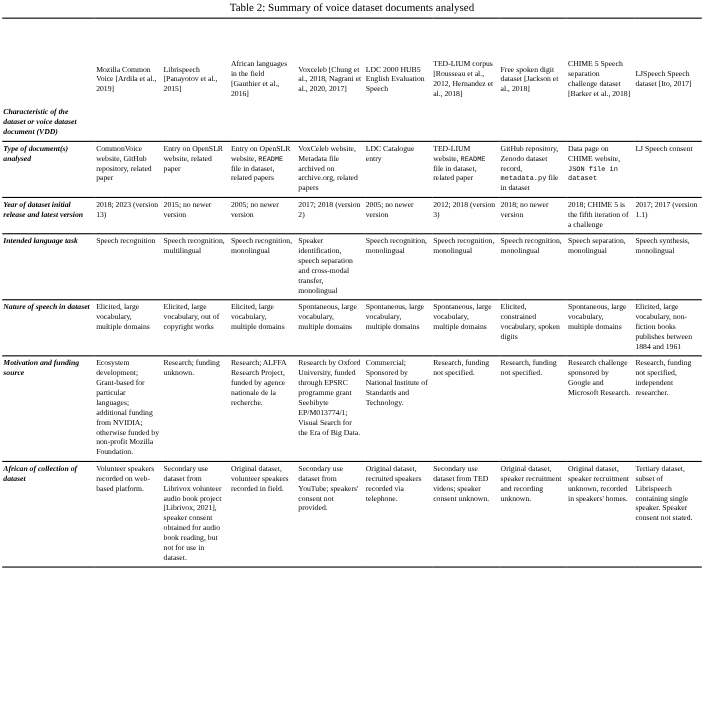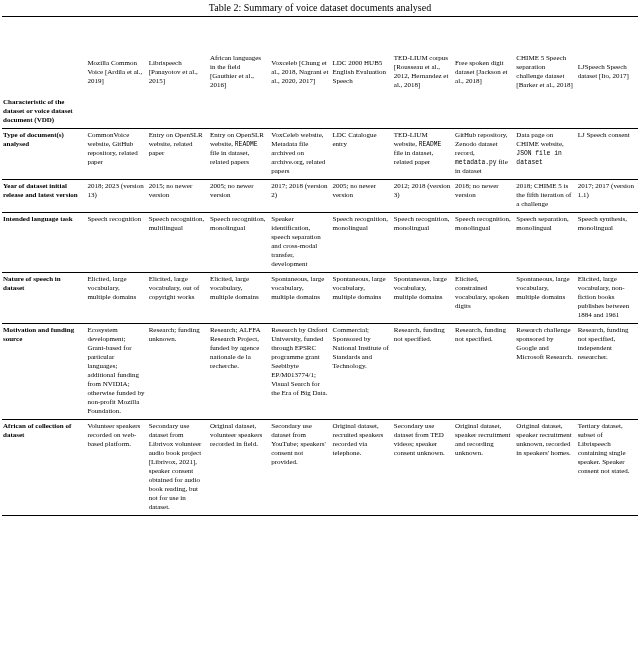--- a/index.html
+++ b/index.html
@@ -30,22 +30,22 @@
     line-height: 9px;
     font-weight: normal;
     text-align: left;
     vertical-align: top;
     padding: 2px 3px 3px 1px;
     word-wrap: break-word;
     overflow-wrap: break-word;
   }
   .vdd thead tr { height: 112px; }
   .vdd thead th { vertical-align: middle; }
-  .vdd thead th.corner { vertical-align: bottom; font-weight: bold; }
-  .vdd tbody th.rowh { font-weight: bold; }
+  .vdd thead th.corner { vertical-align: bottom; font-weight: bold; font-style: italic; }
+  .vdd tbody th.rowh { font-weight: bold; font-style: italic; }
   .vdd tr { border-bottom: 1px solid #000; }
   code.tt {
     font-family: "Liberation Mono", monospace;
     font-size: 6.3px;
   }
 </style>
 </head>
 <body>
 
 <div class="page">
@@ -101,21 +101,21 @@
         <td>2012; 2018 (version 3)</td>
         <td>2018; no newer version</td>
         <td>2018; CHIME 5 is the fifth iteration of a challenge</td>
         <td>2017; 2017 (version 1.1)</td>
       </tr>
       <tr>
         <th class="rowh">Intended language task</th>
         <td>Speech recognition</td>
         <td>Speech recognition, multilingual</td>
         <td>Speech recognition, monolingual</td>
-        <td>Speaker identification, speech separation and cross-modal transfer, development</td>
+        <td>Speaker identification, speech separation and cross-modal transfer, monolingual</td>
         <td>Speech recognition, monolingual</td>
         <td>Speech recognition, monolingual</td>
         <td>Speech recognition, monolingual</td>
         <td>Speech separation, monolingual</td>
         <td>Speech synthesis, monolingual</td>
       </tr>
       <tr>
         <th class="rowh">Nature of speech in dataset</th>
         <td>Elicited, large vocabulary, multiple domains</td>
         <td>Elicited, large vocabulary, out of copyright works</td>

